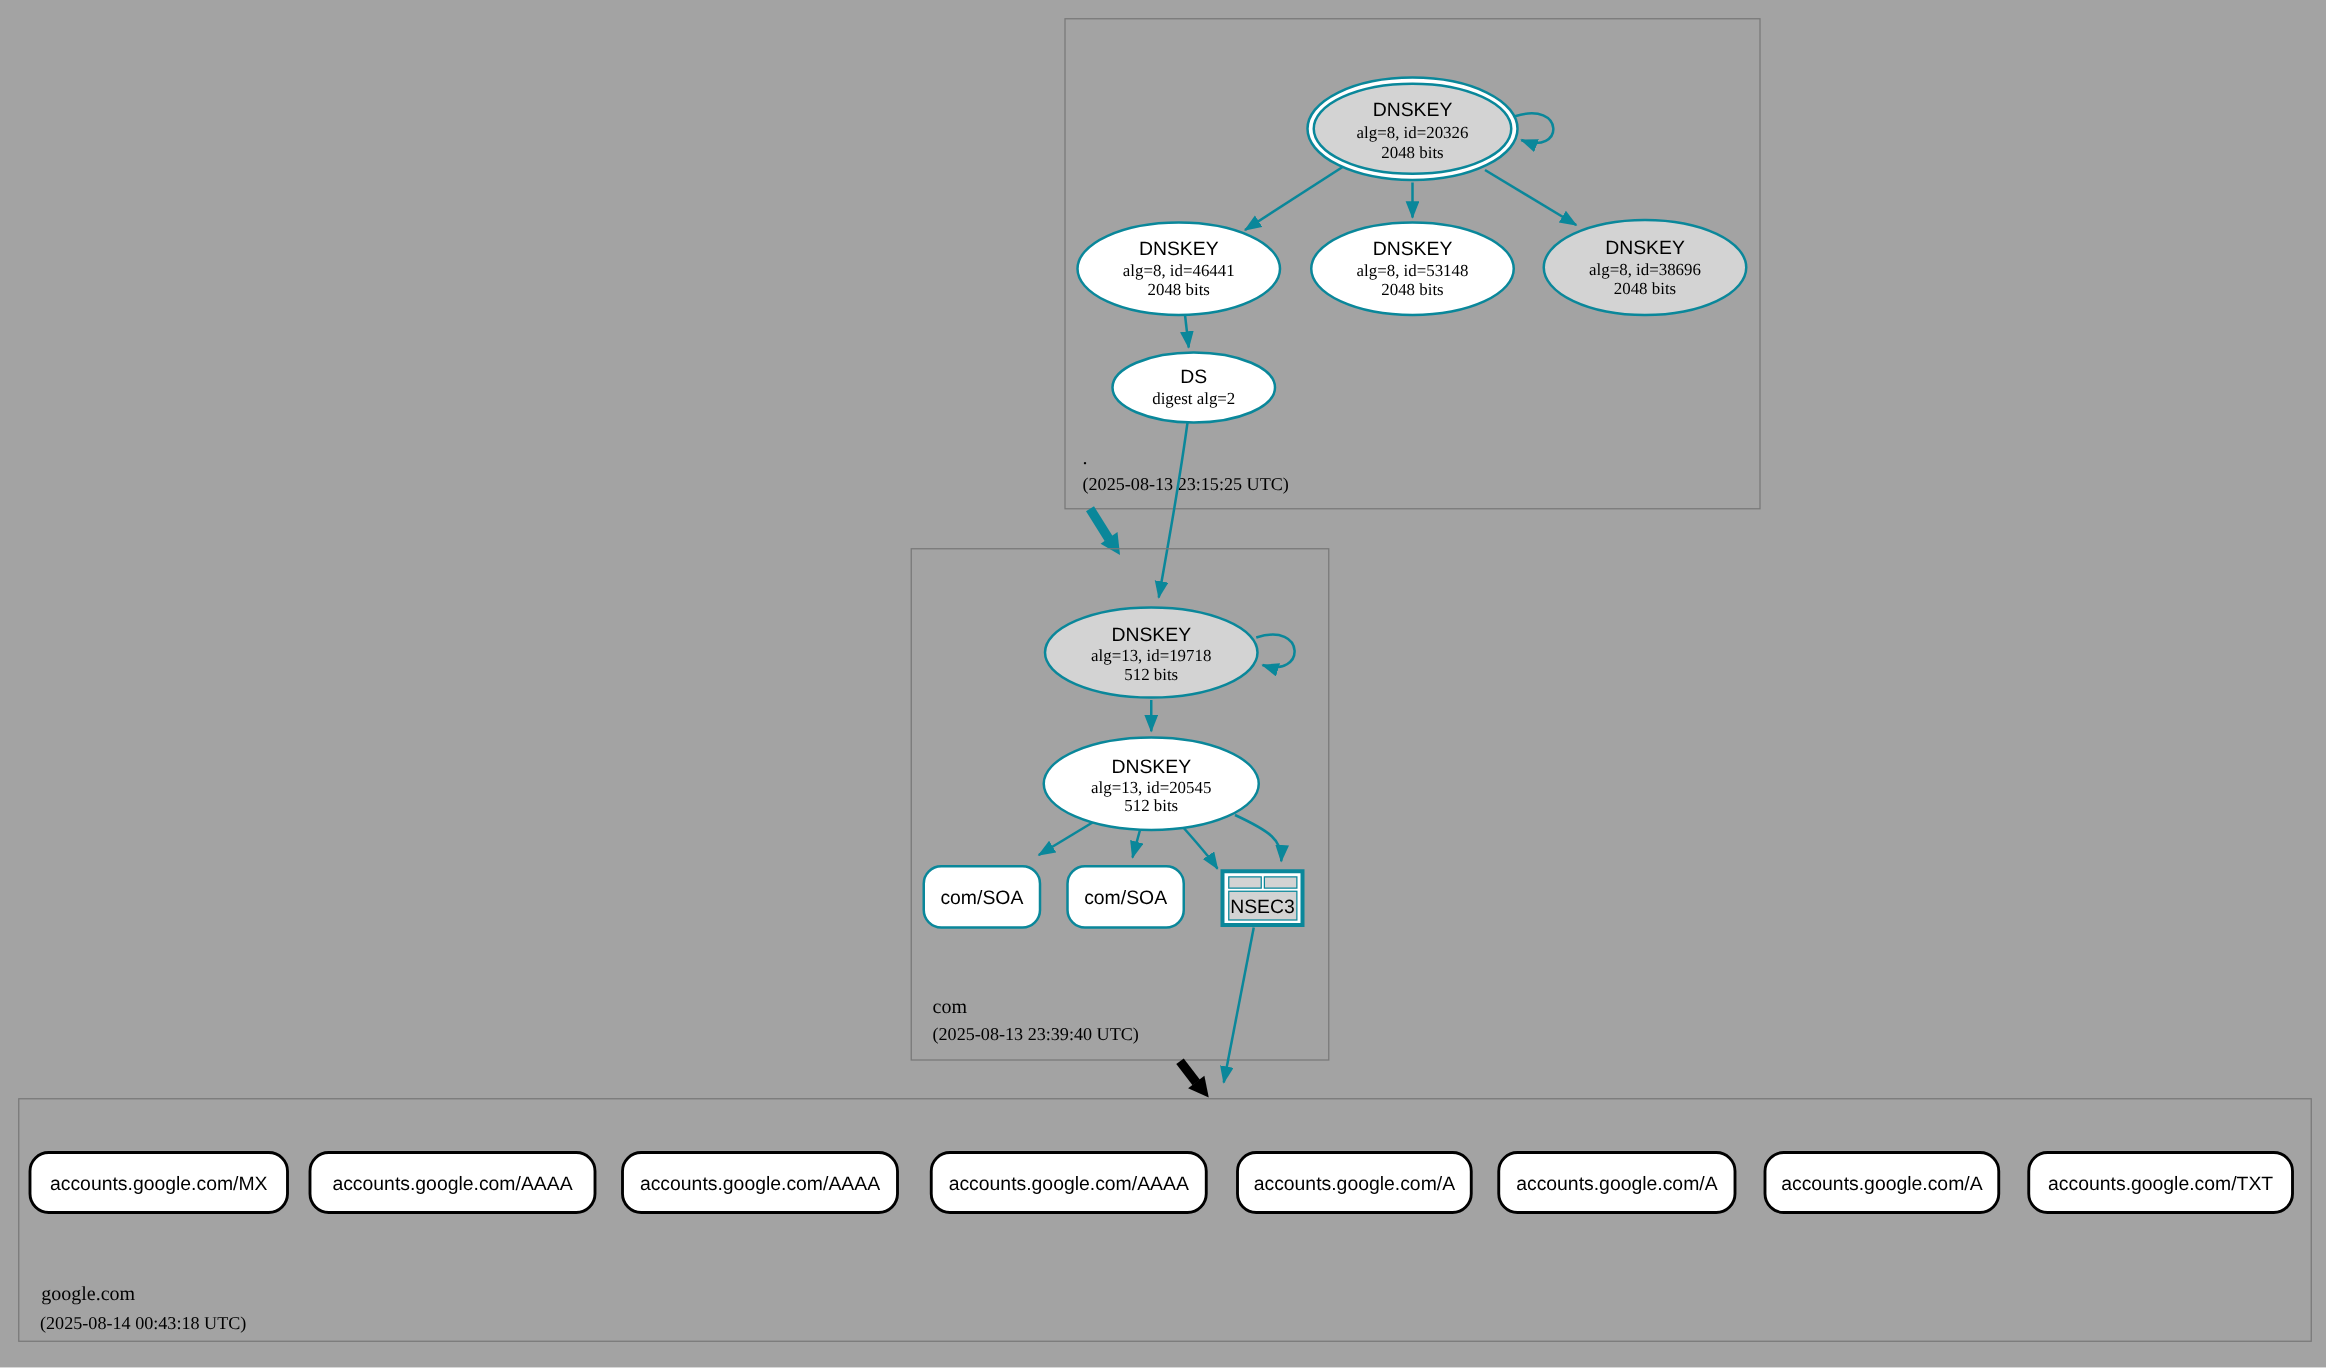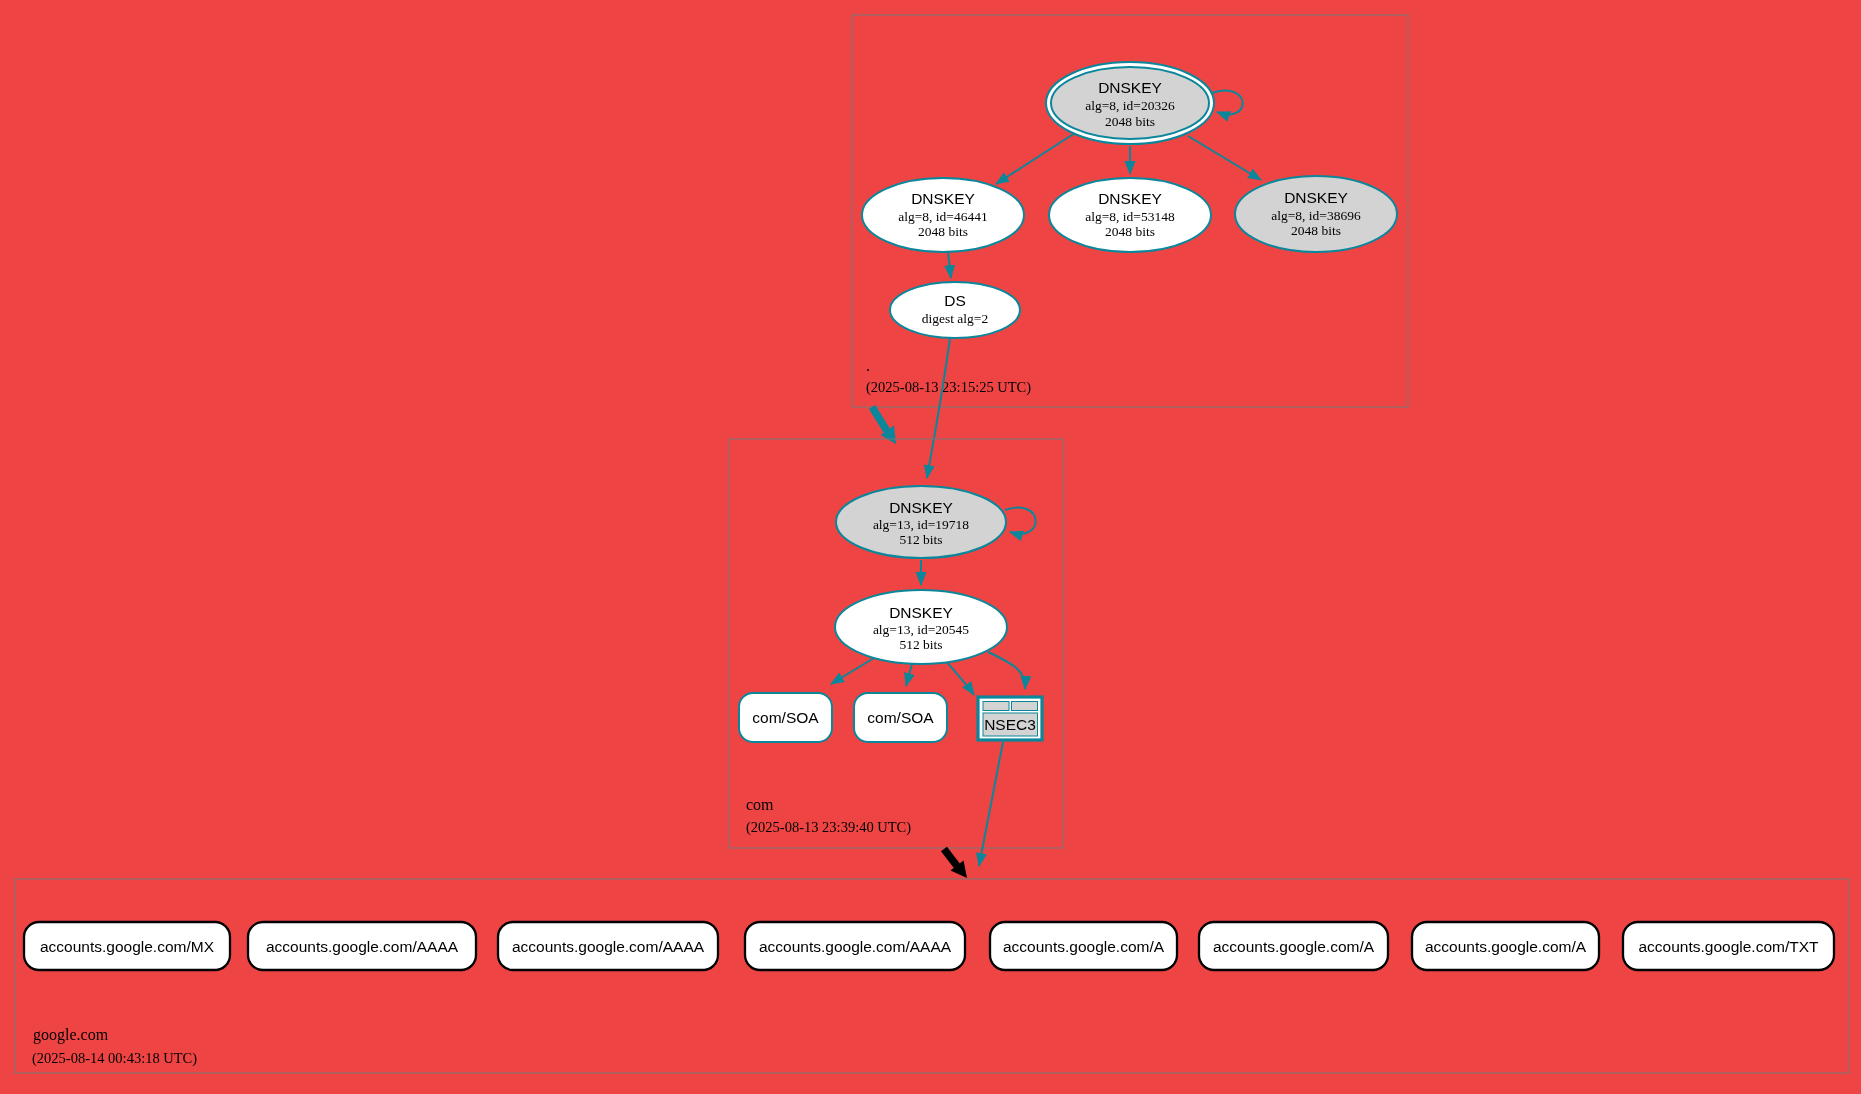--- a/index.html
+++ b/index.html
@@ -1,17 +1,17 @@
 <!DOCTYPE html>
 <html><head>
 <meta charset="utf-8">
 <title>DNSSEC authentication chain</title>
 <style>
   html,body { margin:0; padding:0; background:#ffffff; }
-  .canvas { position:relative; width:1861px; height:1094px; background:#ef4444; overflow:hidden;text-align:center; }
+  .canvas { position:relative; width:1861px; height:1094px; background:#a3a3a3; overflow:hidden;text-align:center; }
   svg { display:block; }
   .zonebox { fill:none; stroke:#787878; stroke-width:1; }
   .edge { stroke:#0a879a; stroke-width:2; fill:none; }
   .edge-thick-secure { stroke:#0a879a; stroke-width:7.5; fill:none; }
   .edge-thick-insecure { stroke:#000000; stroke-width:7.5; fill:none; }
   .head-secure { fill:#0a879a; stroke:none; }
   .head-insecure { fill:#000000; stroke:none; }
   .ell { stroke:#0a879a; stroke-width:2; }
   .ell-white { fill:#ffffff; }
   .ell-gray { fill:#d3d3d3; }

